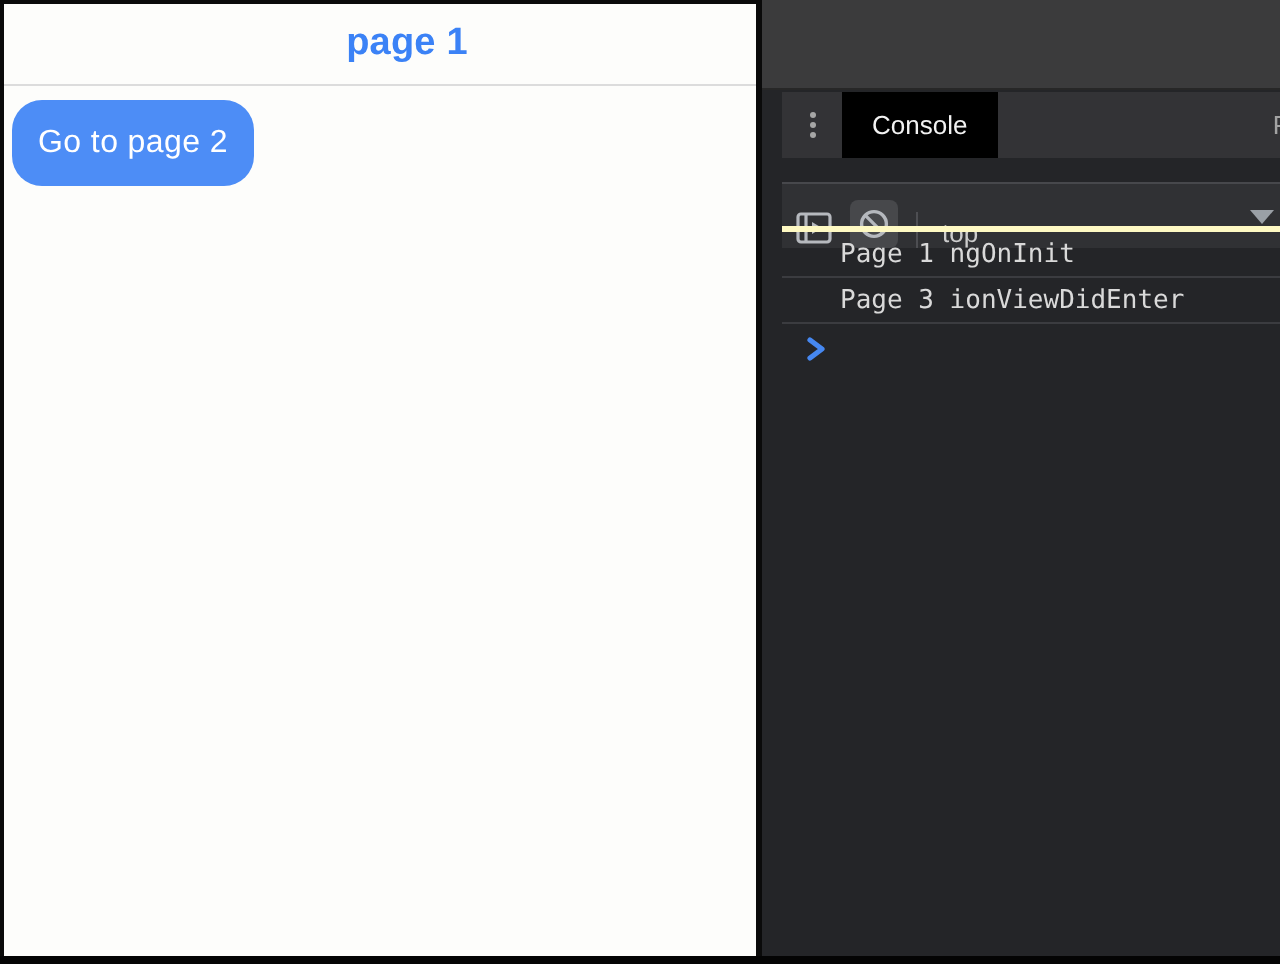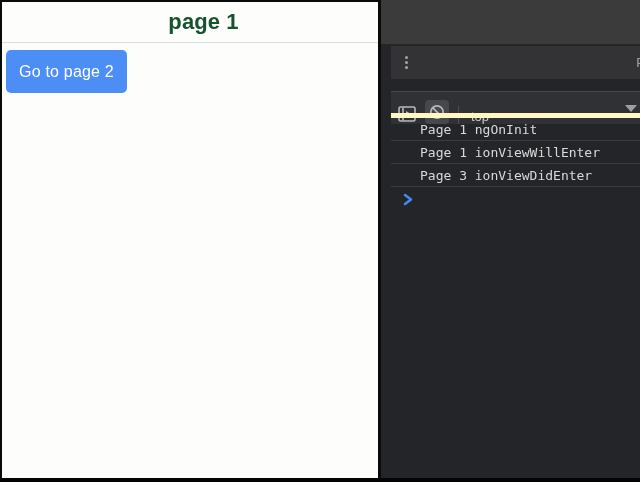--- a/index.html
+++ b/index.html
@@ -18,28 +18,28 @@
   .app-screen {
     position:absolute; left:2px; top:2px; width:376px; height:476px;
     background:#fdfdfb;
   }
   .app-header {
     position:relative; height:41px;
     display:flex; align-items:center; justify-content:center;
     background:#fdfdfb; border-bottom:1px solid #dcdcdc;
   }
   .app-title {
-    font-size:22px; font-weight:600; color:#14532d; letter-spacing:0.1px;margin-left:27px;
+    font-size:19px; font-weight:600; color:#3b82f6; letter-spacing:0.1px;margin-left:27px;
   }
   .app-content { position:relative; padding:7px 4px; }
   .go-button {
     display:flex; align-items:center; justify-content:center;
     width:121px; height:43px;
     background:#4d8df6; color:#fff;
-    border:none; border-radius:5px;
+    border:none; border-radius:15px;
     font-family:"Liberation Sans", sans-serif;
     font-size:16px; letter-spacing:0.2px;
     cursor:pointer;
   }
 
   
   .devtools {
     position:absolute; left:381px; top:0; width:259px; height:478px;
     background:#242528; color:#d9d9d9;
   }
@@ -86,21 +86,21 @@
   }
   .dropdown-arrow {
     position:absolute; right:3px; top:50%; margin-top:-3px;
     width:0; height:0; cursor:pointer;
     border-left:6px solid transparent; border-right:6px solid transparent;
     border-top:7px solid #9aa0a6;
   }
 
   .dt-console {
     position:absolute; left:10px; top:113px; right:0; bottom:0;
-    border-top:5px solid #fef9c3;
+    border-top:3px solid #fef9c3;
     font-family:"DejaVu Sans Mono", monospace; font-size:13px;
   }
   .console-row {
     height:23px; line-height:23px; padding-left:29px;
     color:#d9d9d9; border-bottom:1px solid #3b3c40;
     white-space:nowrap; overflow:hidden;
   }
   .prompt-row {
     height:24px; display:flex; align-items:center; padding-left:12px;
     cursor:text;
@@ -130,20 +130,21 @@
   <div class="devtools">
 
     <div class="dt-topblock"></div>
 
     <div class="dt-tabbar">
       <div class="kebab">
         <i></i>
           <i></i>
           <i></i>
       </div>
+      <div class="dt-tab active">Console</div>
       <div class="dt-tab clipped">P</div>
     </div>
 
     <div class="dt-toolbar">
       <span class="tool-icon icon-sidebar">
         <svg width="18" height="16" viewBox="0 0 18 16">
           <rect x="1" y="1" width="16" height="14" rx="1.5" fill="none" stroke="#b6b9be" stroke-width="1.6"></rect>
           <line x1="5" y1="1.5" x2="5" y2="14.5" stroke="#b6b9be" stroke-width="1.6"></line>
           <path d="M8 5 L13 8 L8 11 Z" fill="#b6b9be"></path>
         </svg>
@@ -154,21 +155,20 @@
           <line x1="3.8" y1="3.8" x2="12.2" y2="12.2" stroke="#b5b8bd" stroke-width="1.7"></line>
         </svg>
       </span>
       <span class="toolbar-sep"></span>
       <span class="context-label">top</span>
       <span class="dropdown-arrow"></span>
     </div>
 
     <div class="dt-console">
       <div class="console-row">Page 1 ngOnInit</div>
-      <div class="console-row">Page 1 ionViewWillEnter</div>
       <div class="console-row">Page 3 ionViewDidEnter</div>
       <div class="prompt-row">
         <svg width="10" height="13" viewBox="0 0 10 13">
           <path d="M2 2 L8 6.5 L2 11" fill="none" stroke="#4688f1" stroke-width="2.6" stroke-linecap="round" stroke-linejoin="round"></path>
         </svg>
       </div>
     </div>
 
   </div>
 

